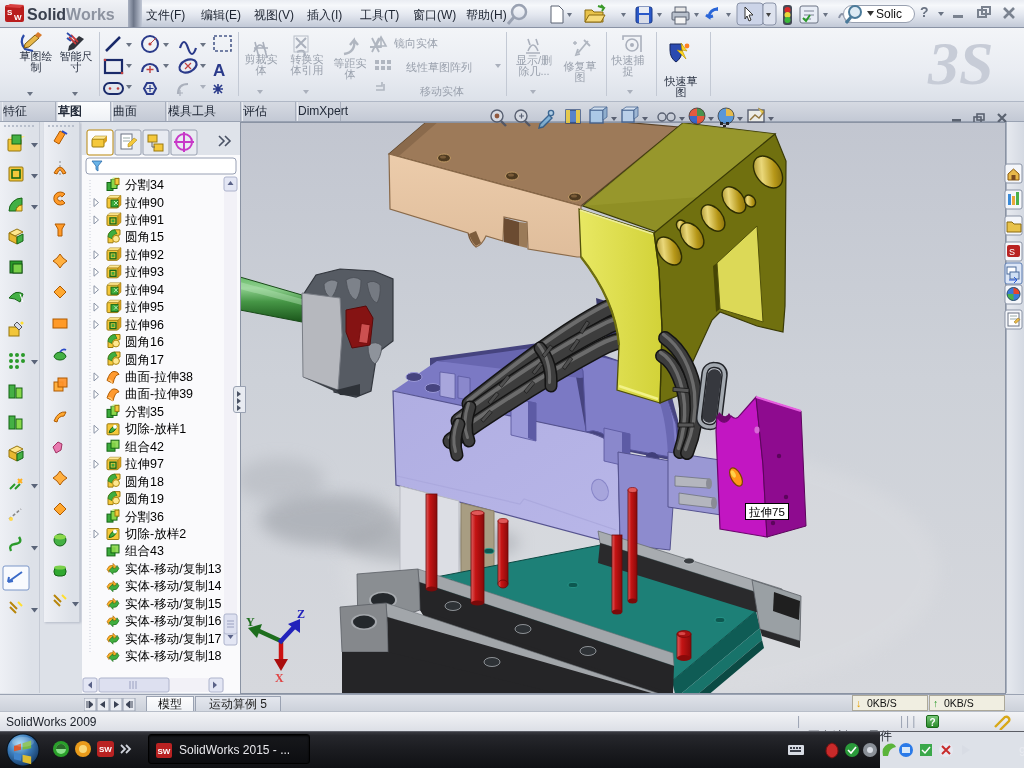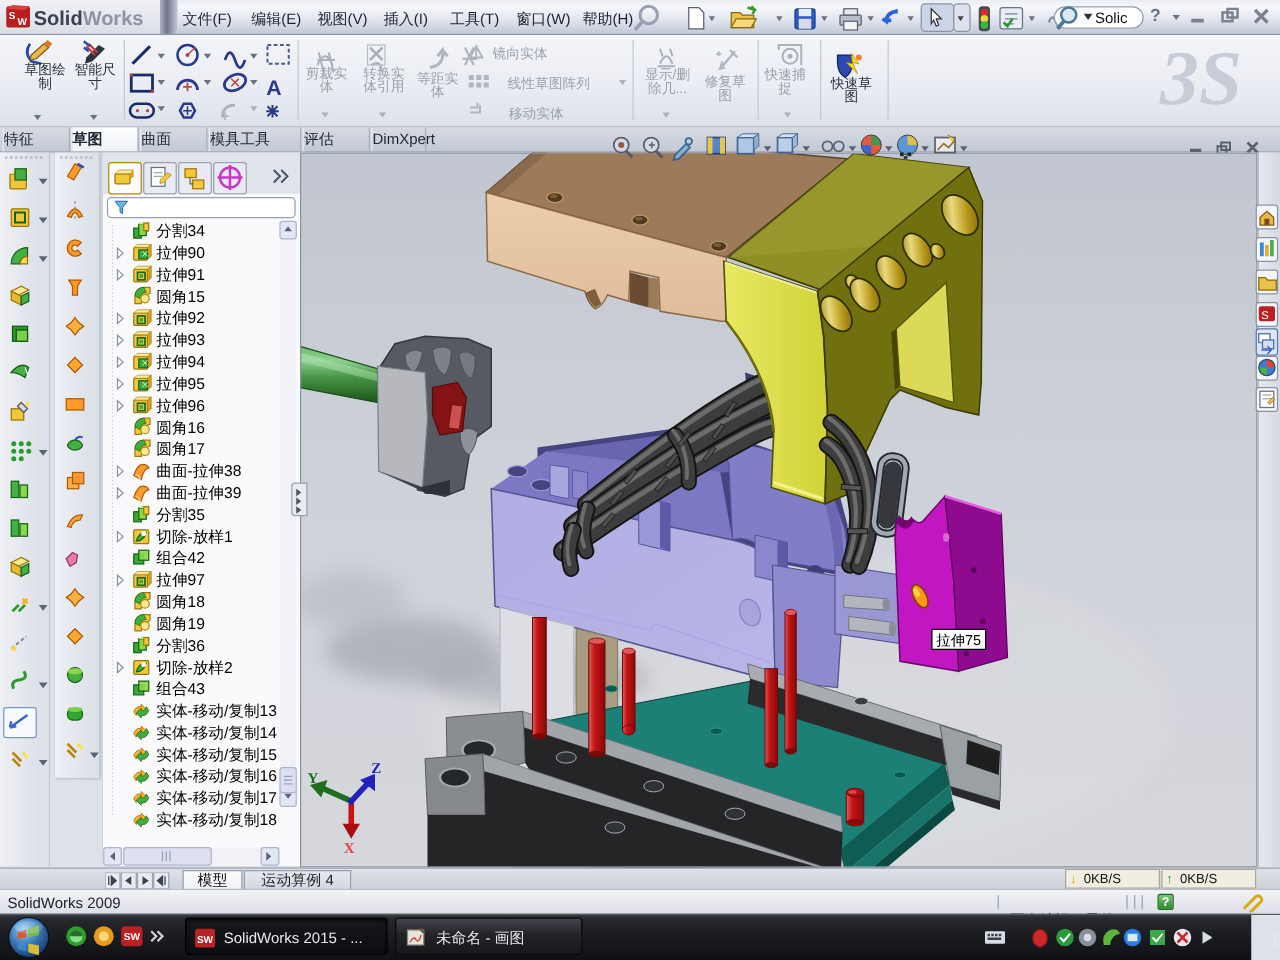--- a/index.html
+++ b/index.html
@@ -28,21 +28,21 @@
 #tree{position:absolute;left:82px;top:122px;width:158px;height:571px;background:#fafafc;border:1px solid #9aa2b2;}
 
 #viewport{position:absolute;left:240px;top:122px;width:766px;height:572px;}
 
 #rbar{position:absolute;left:1006px;top:122px;width:18px;height:571px;background:linear-gradient(90deg,#e6e9ef,#d4d9e2);border-left:1px solid #aab2c0;}
 
 #modeltabs{position:absolute;left:0;top:694px;width:1024px;height:17px;background:linear-gradient(180deg,#dfe2e9,#ccd1da);border-top:1px solid #9aa2b2;}
 
 #statusbar{position:absolute;left:0;top:711px;width:1024px;height:20px;background:linear-gradient(180deg,#f2f3f6,#dcdfe6);border-top:1px solid #b8bec9;font-size:12px;color:#1a1f28;}
 
-#taskbar{position:absolute;left:0;top:731px;width:1001px;height:37px;background:linear-gradient(180deg,#3e3f46 0%,#26272c 12%,#1a1b1f 55%,#101114 100%);padding-left:44px;}
+#taskbar{position:absolute;left:0;top:731px;width:880px;height:37px;background:linear-gradient(180deg,#3e3f46 0%,#26272c 12%,#1a1b1f 55%,#101114 100%);padding-left:44px;}
 .tbtn{position:absolute;top:3px;height:30px;border-radius:3px;font-size:12px;color:#e8e8ec;line-height:30px;}
 </style></head>
 <body>
 <div id="root">
 
 <div id="titlebar">
  <div id="logoarea"></div>
       <div id="logosep"></div>
 
  <svg class="abs" style="left:4px;top:3px" width="130" height="22" viewBox="0 0 130 22">
@@ -200,21 +200,21 @@
           <rect x="9" y="26" width="4" height="4"></rect>
           <rect x="15" y="26" width="4" height="4"></rect>
           <rect x="3" y="32" width="4" height="4"></rect>
           <rect x="9" y="32" width="4" height="4"></rect>
           <rect x="15" y="32" width="4" height="4"></rect>
         </g>
   <path d="M4 56 h8 v-6 m-8 2 h6 v-4" stroke="#b0b6c0" stroke-width="1.6" fill="none"></path>
  </svg>
  <div class="rlabg" style="left:394px;top:10px;width:70px;text-align:left">镜向实体</div>
  <div class="rlabg" style="left:394px;top:34px;width:90px;text-align:center">线性草图阵列</div>
- <div class="rlabg" style="left:394px;top:58px;width:70px;text-align:center">移动实体</div>
+ <div class="rlabg" style="left:394px;top:58px;width:70px;text-align:right">移动实体</div>
  <div class="ddag" style="left:495px;top:36px"></div>
  <div class="rsep" style="left:506px"></div>
 
  <svg class="abs" style="left:520px;top:7px" width="140" height="30" viewBox="0 0 140 30">
   <path d="M8 16 q5 -12 10 0 m-12 2 h14 m-12 -14 l2 6 m6 -6 l2 6" stroke="#aab0bc" stroke-width="1.6" fill="none"></path>
   <path d="M58 18 l10 -12 m-4 -1 l6 6 m-12 3 l-2 6 4 -1" stroke="#b0b6c0" stroke-width="1.8" fill="none"></path>
   <path d="M55 6 v4 m-2 -2 h4" stroke="#b0b6c0" stroke-width="1.4"></path>
  </svg>
  <div class="rlabg" style="left:512px;top:27px;width:44px">显示/删<br>除几...</div>
  <div class="ddag" style="left:530px;top:62px"></div>
@@ -226,21 +226,21 @@
         <circle cx="12" cy="11" r="2" fill="#aab0bc"></circle>
  </svg>
  <div class="rlabg" style="left:608px;top:27px;width:40px">快速捕<br>捉</div>
  <div class="ddag" style="left:627px;top:62px"></div>
  <div class="rsep" style="left:656px"></div>
  <svg class="abs" style="left:668px;top:14px" width="24" height="22" viewBox="0 0 24 22">
   <path d="M2 2 h12 v6 q0 8 -6 12 q-6 -4 -6 -12z" fill="#2a4ab0" stroke="#14245a"></path>
   <path d="M13 1 l6 8 -5 -1 4 9 -9 -9 5 1z" fill="#ffd820" stroke="#b89000" stroke-width=".6"></path>
   <circle cx="19" cy="4" r="2.4" fill="#ff8020"></circle>
  </svg>
- <div class="rlab" style="left:657px;top:34px;width:48px">快速草<br>图</div>
+ <div class="rlab" style="left:657px;top:48px;width:48px">快速草<br>图</div>
  <div class="rsep" style="left:710px"></div>
 
  <div class="abs" style="left:928px;top:0px;width:100px;height:70px;font-size:62px;font-style:italic;font-weight:bold;color:#c7ccd7;font-family:'Liberation Serif',serif;">3S</div>
 </div>
 
 <div id="tabrow">
  <div class="ctab" style="left:2px;width:54px">特征</div>
  <div class="ctab active" style="left:57px;width:54px">草图</div>
  <div class="ctab" style="left:112px;width:54px">曲面</div>
  <div class="ctab" style="left:167px;width:74px">模具工具</div>
@@ -948,21 +948,21 @@
           <path d="M3,3 v7 M9,6.5 l-4,-3.5 v7z" stroke="#3a4254" fill="#3a4254"></path>
 <rect x="13" y="0" width="12" height="13" fill="#e8ebf1" stroke="#9aa2b2"></rect>
           <path d="M21,3 l-5,3.5 5,3.5z" fill="#3a4254"></path>
 <rect x="26" y="0" width="12" height="13" fill="#e8ebf1" stroke="#9aa2b2"></rect>
           <path d="M30,3 l5,3.5 -5,3.5z" fill="#3a4254"></path>
 <rect x="39" y="0" width="12" height="13" fill="#e8ebf1" stroke="#9aa2b2"></rect>
           <path d="M48,3 v7 M42,6.5 l4,-3.5 v7z" stroke="#3a4254" fill="#3a4254"></path>
         </g>
 </svg>
 <div class="abs" style="left:146px;top:1px;width:48px;height:16px;background:linear-gradient(180deg,#fdfdfe,#eef1f5);border:1px solid #9aa2b2;border-bottom:none;font-size:12px;text-align:center;line-height:15px;color:#111;">模型</div>
-<div class="abs" style="left:195px;top:1px;width:86px;height:16px;background:linear-gradient(180deg,#e4e7ee,#d2d7e0);border:1px solid #9aa2b2;border-bottom:none;font-size:12px;text-align:center;line-height:15px;color:#222;">运动算例 4</div>
+<div class="abs" style="left:195px;top:1px;width:86px;height:16px;background:linear-gradient(180deg,#e4e7ee,#d2d7e0);border:1px solid #9aa2b2;border-bottom:none;font-size:12px;text-align:center;line-height:15px;color:#222;">运动算例 5</div>
 <div class="abs" style="left:852px;top:0px;width:76px;height:16px;background:#f0eee1;border:1px solid #aca899;font-size:10.5px;color:#111;line-height:15px;">
 <span style="color:#e8a000;font-weight:bold;">&nbsp;↓</span>&nbsp;&nbsp;0KB/S</div>
 <div class="abs" style="left:929px;top:0px;width:76px;height:16px;background:#f0eee1;border:1px solid #aca899;font-size:10.5px;color:#111;line-height:15px;">
 <span style="color:#2a9a2a;font-weight:bold;">&nbsp;↑</span>&nbsp;&nbsp;0KB/S</div>
 </div>
 
 <div id="statusbar">
  <div class="abs" style="left:6px;top:3px;text-align:right;">SolidWorks 2009</div>
  <div class="abs" style="left:797px;top:2px;color:#9aa2b2;">|</div>
  <div class="abs" style="left:808px;top:16px;">正在编辑：零件</div>
@@ -1003,28 +1003,20 @@
         <text x="47" y="13" font-size="8" font-weight="bold" fill="#fff" font-family="Liberation Sans">SW</text>
  <path d="M69,6 l4,4 -4,4 m5,-8 l4,4 -4,4" stroke="#cfd2da" stroke-width="1.8" fill="none"></path>
 </svg>
 <div class="tbtn" style="left:148px;width:162px;background:linear-gradient(180deg,#17181c,#0c0d10);border:1px solid #000;box-shadow:inset 0 1px 2px #000;">
  <svg style="position:absolute;left:6px;top:6px" width="18" height="18" viewBox="0 0 18 18">
           <rect x="1" y="2" width="16" height="15" rx="2" fill="#b92222"></rect>
           <text x="2.5" y="13" font-size="8" font-weight="bold" fill="#fff" font-family="Liberation Sans">SW</text>
         </svg>
  <span style="margin-left:30px;">SolidWorks 2015 - ...</span>
 </div>
-<div class="tbtn" style="left:316px;width:150px;background:linear-gradient(180deg,#45464e,#232429 45%,#17181c);border:1px solid #0a0a0c;">
- <svg style="position:absolute;left:7px;top:6px" width="18" height="18" viewBox="0 0 18 18">
-          <rect x="2" y="3" width="13" height="12" fill="#e8e4d8" stroke="#8a867a"></rect>
-          <path d="M4,13 q3,-6 5,-2 q2,3 4,-4" stroke="#c83a3a" fill="none"></path>
-          <path d="M12,2 l3,3" stroke="#6a5a3a" stroke-width="2"></path>
-        </svg>
- <span style="margin-left:32px;">未命名 - 画图</span>
-</div>
 <svg class="abs" style="left:786px;top:10px" width="196" height="18" viewBox="0 0 196 18">
  <rect x="2" y="4" width="16" height="10" rx="1" fill="#d8dce4"></rect>
         <g fill="#3a3e48">
           <rect x="4" y="6" width="2" height="2"></rect>
           <rect x="7" y="6" width="2" height="2"></rect>
           <rect x="10" y="6" width="2" height="2"></rect>
           <rect x="13" y="6" width="2" height="2"></rect>
           <rect x="4" y="9" width="11" height="2"></rect>
         </g>
  <path d="M46,2 q6,2 6,8 q0,5 -6,7 q-6,-2 -6,-7 q0,-6 6,-8z" fill="#c82a2a" stroke="#7a1010"></path>

